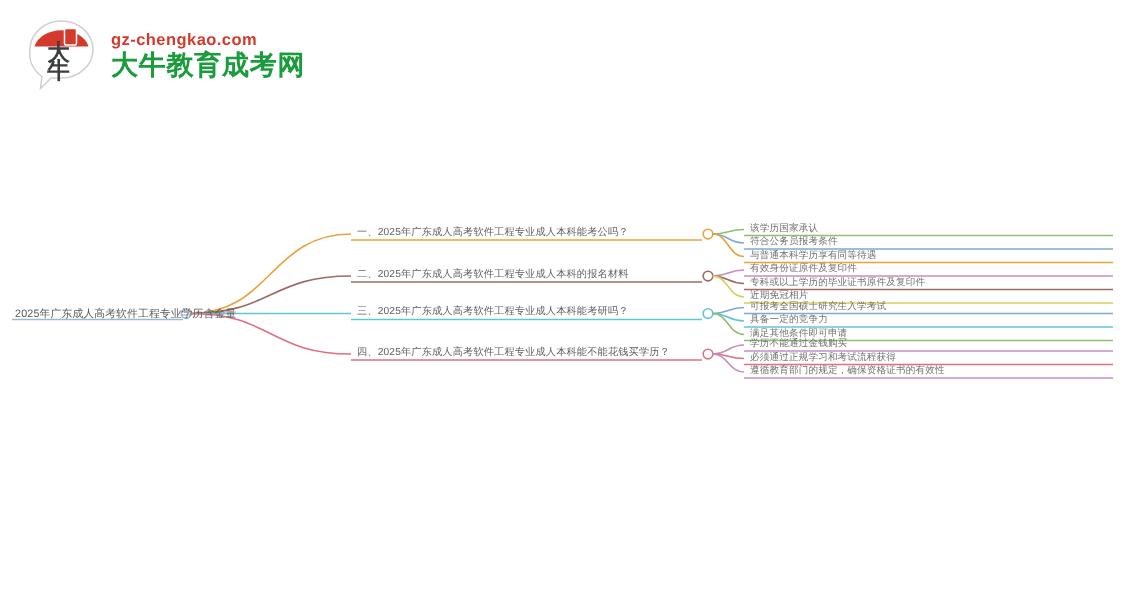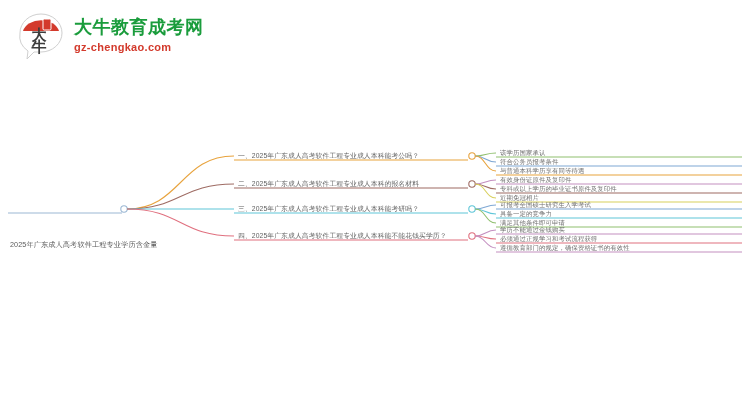--- a/index.html
+++ b/index.html
@@ -13,40 +13,40 @@
   #logo-mark{position:relative;width:54px;height:52px;flex:0 0 54px;}
   #logo-text{margin-left:6px;display:flex;flex-direction:column;justify-content:center;}
   #logo-title{font-size:18px;font-weight:bold;color:#1a9c3c;letter-spacing:.5px;line-height:1.1;white-space:nowrap;}
   #logo-sub{font-size:11px;font-weight:bold;color:#d33a2c;letter-spacing:.3px;line-height:1.2;margin-top:3px;white-space:nowrap;}
 
   
   #map{position:absolute;left:0;top:120px;width:750px;height:180px;}
   #wires{position:absolute;left:0;top:0;width:750px;height:180px;}
   .node{position:absolute;font-size:6.6px;color:#6b6b6b;white-space:nowrap;line-height:1;
         transform:translateY(-50%);letter-spacing:.1px;}
-  .node.root{font-size:7.2px;color:#5a5a5a;margin-top:36px;}
+  .node.root{font-size:7.2px;color:#5a5a5a;}
   .node.branch{font-size:6.8px;color:#5f5f5f;}
   .node.leaf{font-size:6.4px;color:#707070;}
 </style>
 </head>
 <body>
 
 <div id="logo">
   <div id="logo-mark">
     <svg width="54" height="52" viewBox="0 0 54 52">
       <path d="M6 23 A21 19 0 1 1 27 42 L20 42 L13 49 L14 41 A21 19 0 0 1 6 23 Z" fill="#ffffff" stroke="#cfcfcf" stroke-width="1"></path>
       <path d="M9 21 A18.5 14 0 0 1 45 21 Z" fill="#d33a2c"></path>
       <rect x="29" y="9" width="8" height="11" rx="1.2" fill="#d33a2c" stroke="#ffffff" stroke-width="1"></rect>
       <text x="25" y="30" text-anchor="middle" font-family="'Liberation Serif',serif" font-size="15" font-weight="bold" fill="#3d3d3d">大</text>
       <text x="25" y="42" text-anchor="middle" font-family="'Liberation Serif',serif" font-size="15" font-weight="bold" fill="#3d3d3d">牛</text>
     </svg>
   </div>
   <div id="logo-text">
+    <div id="logo-sub">gz-chengkao.com</div>
     <div id="logo-title">大牛教育成考网</div>
-    <div id="logo-sub">gz-chengkao.com</div>
   </div>
 </div>
 
 <div id="map">
   <svg id="wires" viewBox="0 0 750 180">
       <line x1="8" y1="93" x2="122" y2="93" stroke="#9bb8d4" stroke-width="1.1"></line>
       <circle cx="124" cy="89" r="3.2" fill="#ffffff" stroke="#9bb8d4" stroke-width="1.1"></circle>
       <path d="M127,89 C180.5,89 180.5,36 234,36" fill="none" stroke="#e8a33d" stroke-width="1.1"></path>
       <line x1="234" y1="40" x2="468" y2="40" stroke="#e8a33d" stroke-width="1.1"></line>
       <circle cx="472" cy="36" r="3.2" fill="#ffffff" stroke="#e8a33d" stroke-width="1.1"></circle>

